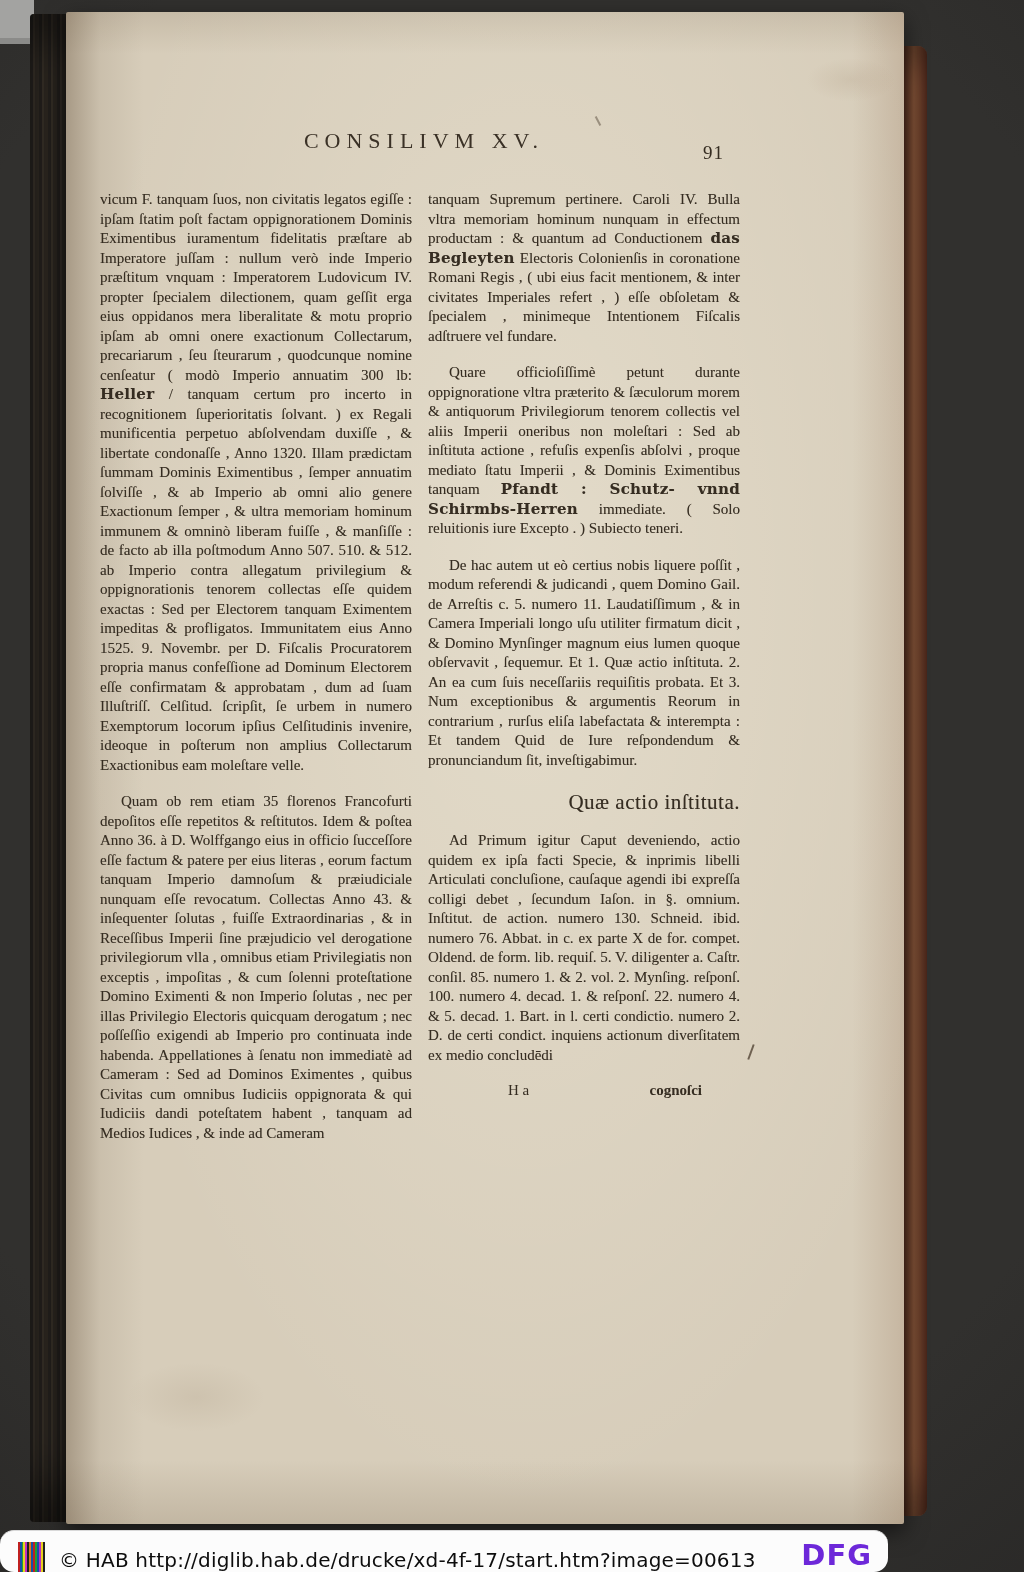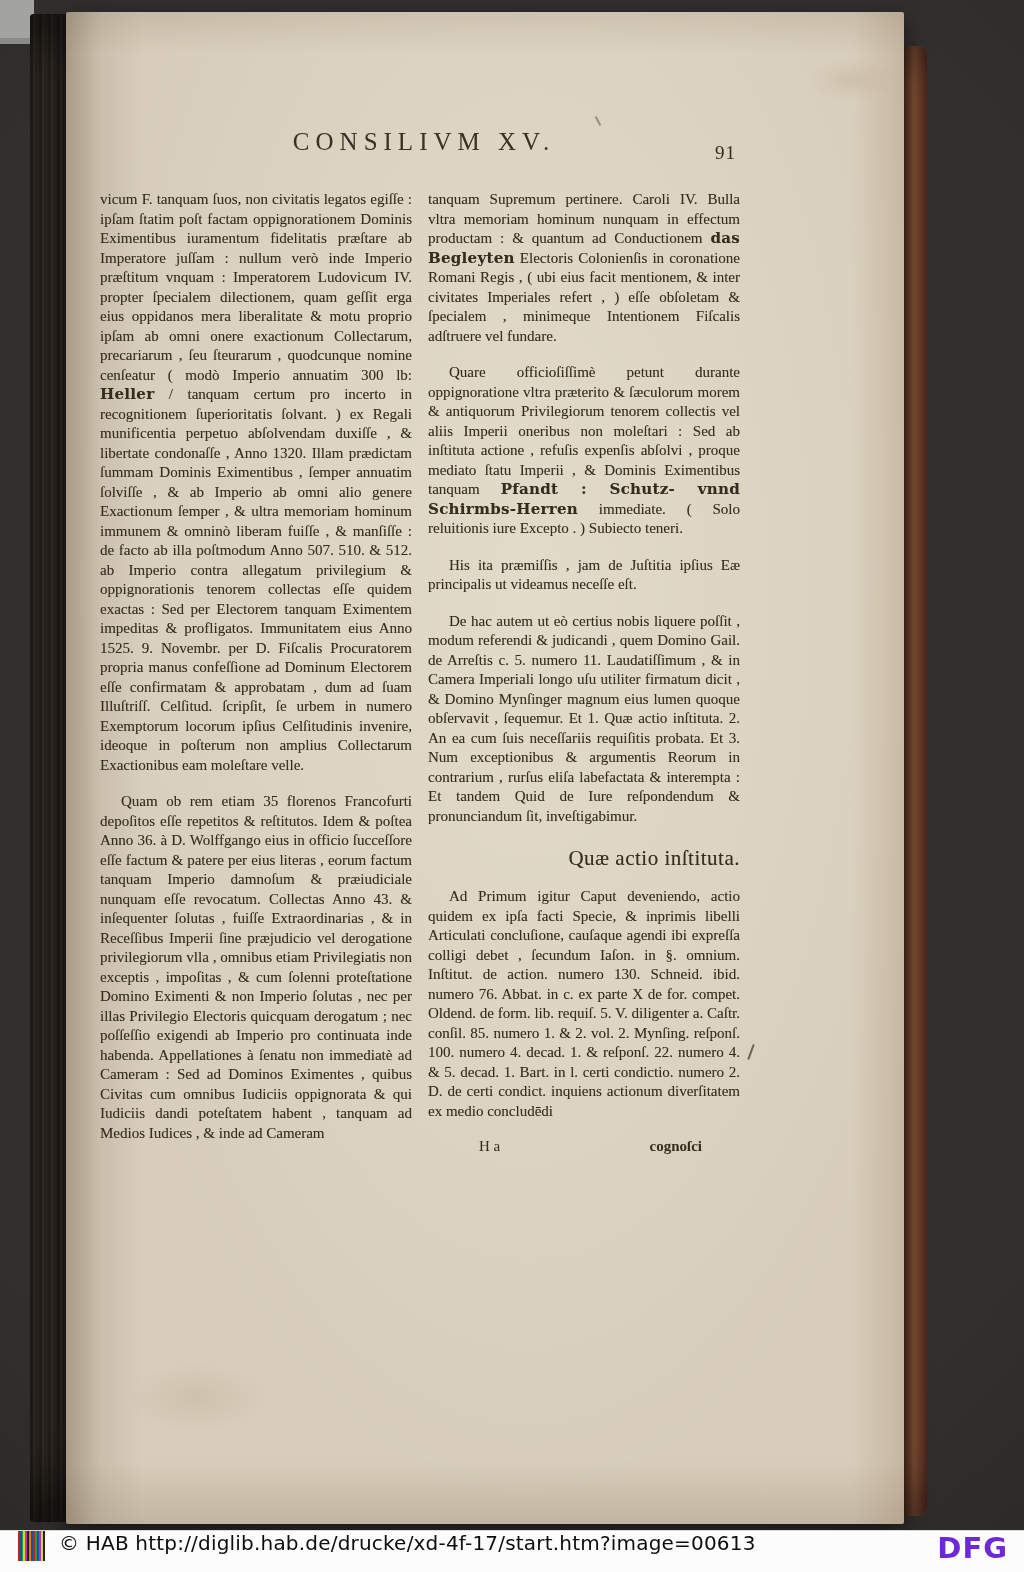--- a/index.html
+++ b/index.html
@@ -40,46 +40,47 @@
   .stain.s1{left:740px;top:46px;width:90px;height:44px;background:radial-gradient(rgba(120,88,56,.10),transparent 70%);}
   .stain.s2{left:60px;top:1350px;width:140px;height:70px;background:radial-gradient(rgba(110,84,56,.09),transparent 70%);}
   .ink-mark{position:absolute;background:#4a3b2c;}
   .ink-mark.m1{left:684px;top:1032px;width:2px;height:16px;transform:rotate(20deg);opacity:.75;}
   .ink-mark.m2{left:531px;top:104px;width:2px;height:10px;transform:rotate(-28deg);opacity:.45;}
 
   
   .text-block{position:absolute;left:34px;top:116px;width:648px;color:#352c21;}
   .header-row{position:relative;height:42px;}
   .page-header{
-    text-align:center;font-size:25px;letter-spacing:6px;color:#3a3126;
+    text-align:center;font-size:22px;letter-spacing:6px;color:#3a3126;
     font-family:"Liberation Serif",serif;
   }
-  .page-number{position:absolute;right:12px;top:14px;font-size:19px;letter-spacing:1px;}
+  .page-number{position:absolute;right:24px;top:14px;font-size:19px;letter-spacing:1px;}
   .columns{display:flex;gap:16px;margin-top:20px;}
   .column{width:312px;flex:0 0 312px;}
   .para{
     margin:0 0 17px 0;font-size:15px;line-height:19.5px;text-align:justify;
     text-shadow:.2px .2px 0 rgba(54,45,34,.30);
   }
   .para.indent{text-indent:1.4em;}
   .fraktur{font-weight:700;font-family:"DejaVu Serif",serif;letter-spacing:.3px;}
   .italic{}
   .col-heading{
     text-align:right;font-size:21px;letter-spacing:.5px;margin:20px 0 16px 0;
     text-shadow:.2px .2px 0 rgba(54,45,34,.30);
   }
   .sigrow{display:flex;font-size:15px;margin-top:4px;}
-  .sig{margin-left:51px;}
+  .sig{margin-left:80px;}
   .catch{margin-left:auto;margin-right:38px;font-weight:600;}
 
   
   .footer{
-    position:absolute;left:0;bottom:0;width:1024px;height:41px;background:#fcfcfc;
-    border-top:1px solid #d9d9d9;display:flex;align-items:flex-start;
+    position:absolute;left:0;bottom:0;width:888px;height:41px;background:#fcfcfc;
+    border-top:1px solid #d9d9d9;display:flex;align-items:flex-end;
     font-family:"DejaVu Sans",sans-serif;
+    border-radius:14px;
   }
   .barcode{
     margin-left:18px;width:27px;height:30px;
     background:linear-gradient(90deg,
       #c02020 0 7%, #1650a8 7% 13%, #20a030 13% 20%, #e8d020 20% 26%, #c030c0 26% 33%,
       #202020 33% 40%, #e07818 40% 47%, #1650a8 47% 55%, #c02020 55% 62%, #20a030 62% 70%,
       #1650a8 70% 77%, #c030c0 77% 84%, #e8d020 84% 91%, #202020 91% 100%);
   }
   .footer-text{margin-left:14px;font-size:20px;letter-spacing:.2px;color:#0d0d0d;white-space:nowrap;}
   .dfg-logo{margin-left:auto;margin-right:16px;font-size:29px;font-weight:bold;color:#6d28d9;letter-spacing:1px;}
@@ -109,21 +110,20 @@
         <div class="column">
           <div>
               <p class="para"><span>vicum F. tanquam ſuos, non civitatis legatos egiſſe : ipſam ſtatim poſt factam oppignorationem Dominis Eximentibus iuramentum fidelitatis præſtare ab Imperatore juſſam : nullum verò inde Imperio præſtitum vnquam : Imperatorem Ludovicum IV. propter ſpecialem dilectionem, quam geſſit erga eius oppidanos mera liberalitate &amp; motu proprio ipſam ab omni onere exactionum Collectarum, precariarum , ſeu ſteurarum , quodcunque nomine cenſeatur ( modò Imperio annuatim 300 lb: </span><span class="fraktur">Heller</span><span> / tanquam certum pro incerto in recognitionem ſuperioritatis ſolvant. ) ex Regali munificentia perpetuo abſolvendam duxiſſe , &amp; libertate condonaſſe , Anno 1320. Illam prædictam ſummam Dominis Eximentibus , ſemper annuatim ſolviſſe , &amp; ab Imperio ab omni alio genere Exactionum ſemper , &amp; ultra memoriam hominum immunem &amp; omninò liberam fuiſſe , &amp; manſiſſe : de facto ab illa poſtmodum Anno 507. 510. &amp; 512. ab Imperio contra allegatum privilegium &amp; oppignorationis tenorem collectas eſſe quidem exactas : Sed per Electorem tanquam Eximentem impeditas &amp; profligatos. Immunitatem eius Anno 1525. 9. Novembr. per D. Fiſcalis Procuratorem propria manus confeſſione ad Dominum Electorem eſſe confirmatam &amp; approbatam , dum ad ſuam Illuſtriſſ. Celſitud. ſcripſit, ſe urbem in numero Exemptorum locorum ipſius Celſitudinis invenire, ideoque in poſterum non amplius Collectarum Exactionibus eam moleſtare velle.</span></p>
               <p class="para indent"><span>Quam ob rem etiam 35 florenos Francofurti depoſitos eſſe repetitos &amp; reſtitutos. Idem &amp; poſtea Anno 36. à D. Wolffgango eius in officio ſucceſſore eſſe factum &amp; patere per eius literas , eorum factum tanquam Imperio damnoſum &amp; præiudiciale nunquam eſſe revocatum. Collectas Anno 43. &amp; inſequenter ſolutas , fuiſſe Extraordinarias , &amp; in Receſſibus Imperii ſine præjudicio vel derogatione privilegiorum vlla , omnibus etiam Privilegiatis non exceptis , impoſitas , &amp; cum ſolenni proteſtatione Domino Eximenti &amp; non Imperio ſolutas , nec per illas Privilegio Electoris quicquam derogatum ; nec poſſeſſio exigendi ab Imperio pro continuata inde habenda. Appellationes à ſenatu non immediatè ad Cameram : Sed ad Dominos Eximentes , quibus Civitas cum omnibus Iudiciis oppignorata &amp; qui Iudiciis dandi poteſtatem habent , tanquam ad Medios Iudices , &amp; inde ad Cameram</span></p>
             </div>
         </div>
         <div class="column">
           <div>
               <p class="para"><span>tanquam Supremum pertinere. Caroli IV. Bulla vltra memoriam hominum nunquam in effectum productam : &amp; quantum ad Conductionem </span><span class="fraktur">das Begleyten</span><span> Electoris Colonienſis in coronatione Romani Regis , ( ubi eius facit mentionem, &amp; inter civitates Imperiales refert , ) eſſe obſoletam &amp; ſpecialem , minimeque Intentionem Fiſcalis adſtruere vel fundare.</span></p>
               <p class="para indent"><span>Quare officioſiſſimè petunt durante oppignoratione vltra præterito &amp; ſæculorum morem &amp; antiquorum Privilegiorum tenorem collectis vel aliis Imperii oneribus non moleſtari : Sed ab inſtituta actione , refuſis expenſis abſolvi , proque mediato ſtatu Imperii , &amp; Dominis Eximentibus tanquam </span><span class="fraktur">Pfandt : Schutz- vnnd Schirmbs-Herren</span><span> immediate. ( Solo reluitionis iure Excepto . ) Subiecto teneri.</span></p>
-              <p class="para indent"><span>His ita præmiſſis , jam de Juſtitia ipſius Eæ principalis ut videamus neceſſe eſt.</span></p>
               <p class="para indent"><span>De hac autem ut eò certius nobis liquere poſſit , modum referendi &amp; judicandi , quem Domino Gail. de Arreſtis c. 5. numero 11. Laudatiſſimum , &amp; in Camera Imperiali longo uſu utiliter firmatum dicit , &amp; Domino Mynſinger magnum eius lumen quoque obſervavit , ſequemur. Et 1. Quæ actio inſtituta. 2. An ea cum ſuis neceſſariis requiſitis probata. Et 3. Num exceptionibus &amp; argumentis Reorum in contrarium , rurſus eliſa labefactata &amp; interempta : Et tandem Quid de Iure reſpondendum &amp; pronunciandum ſit, inveſtigabimur.</span></p>
               <div class="col-heading">Quæ actio inſtituta.</div>
               <p class="para indent"><span>Ad Primum igitur Caput deveniendo, actio quidem ex ipſa facti Specie, &amp; inprimis libelli Articulati concluſione, cauſaque agendi ibi expreſſa colligi debet , </span><span class="italic">ſecundum Iaſon. in §. omnium. Inſtitut. de action. numero 130. Schneid. ibid. numero 76. Abbat. in c. ex parte X de for. compet. Oldend. de form. lib. requiſ. 5. V. diligenter a. Caſtr. conſil. 85. numero 1. &amp; 2. vol. 2. Mynſing. reſponſ. 100. numero 4. decad. 1. &amp; reſponſ. 22. numero 4. &amp; 5. decad. 1. Bart. in l. certi condictio. numero 2. D. de certi condict.</span><span> inquiens actionum diverſitatem ex medio concludēdi</span></p>
             </div>
           <div class="sigrow">
             <span class="sig">H a</span>
             <span class="catch">cognoſci</span>
           </div>
         </div>
       </div>

